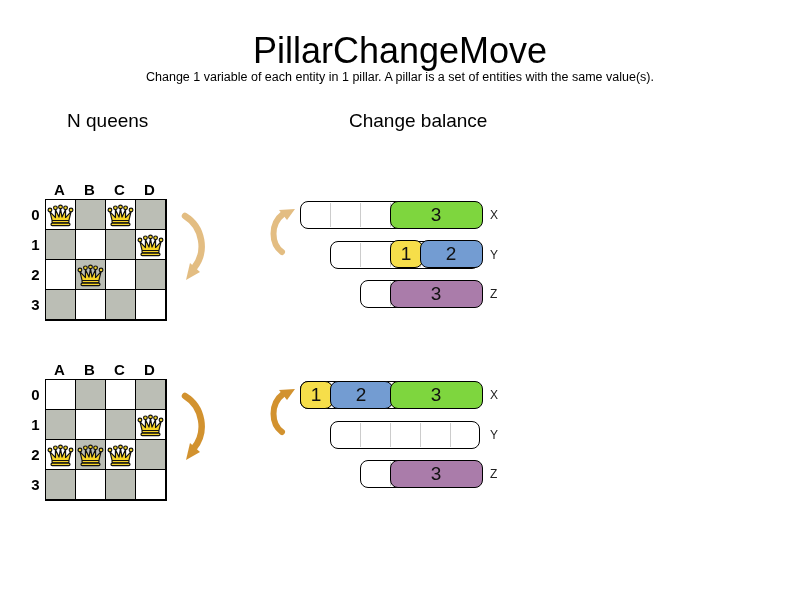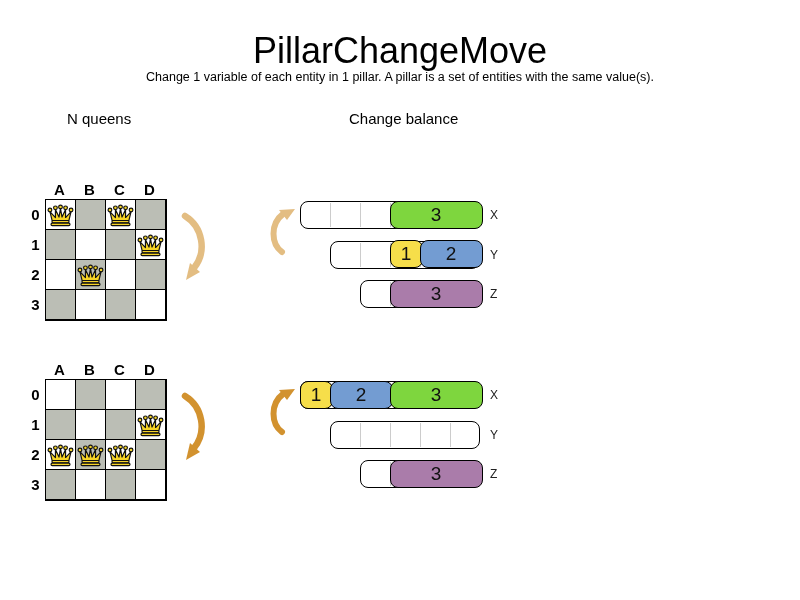--- a/index.html
+++ b/index.html
@@ -3,21 +3,21 @@
 <meta charset="utf-8">
 <style>
   html,body { margin:0; padding:0; background:#ffffff; }
   body { width:800px; height:600px; position:relative; font-family:"Liberation Sans", sans-serif; color:#000; overflow:hidden; }
 
   .title { position:absolute; top:30px; left:0; width:800px; text-align:center;
            font-size:36px; font-weight:400; margin:0; }
   .subtitle { position:absolute; top:70px; left:0; width:800px; text-align:center;
               font-size:12.5px; }
 
-  .section-label { position:absolute; font-size:15px;text-align:center; }
+  .section-label { position:absolute; font-size:19px;text-align:center; }
   .section-label.nq { left:67px; top:110px; }
   .section-label.cb { left:349px; top:110px; }
 
   .board-group { position:absolute; width:220px; height:160px; }
   .col-header { position:absolute; top:0; width:30px; text-align:center;
                 font-size:15px; font-weight:700; letter-spacing:1px; }
   .row-label  { position:absolute; left:0; width:15px; text-align:center;
                 font-size:15px; font-weight:700; }
   .board { position:absolute; left:17px; top:18px; width:120px; height:120px;
            border:1.5px solid #000; background:#fff; }

